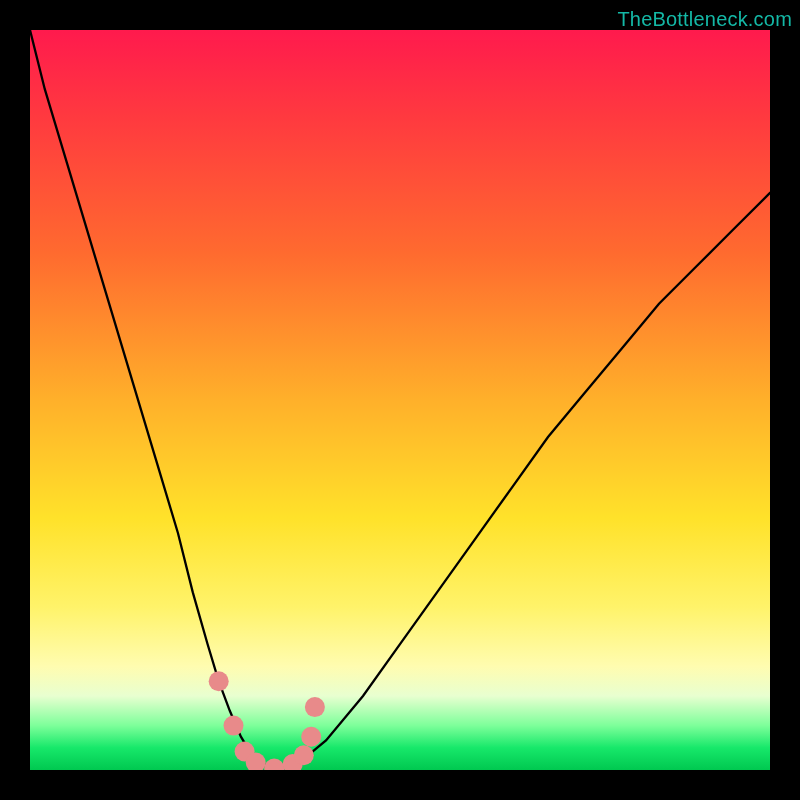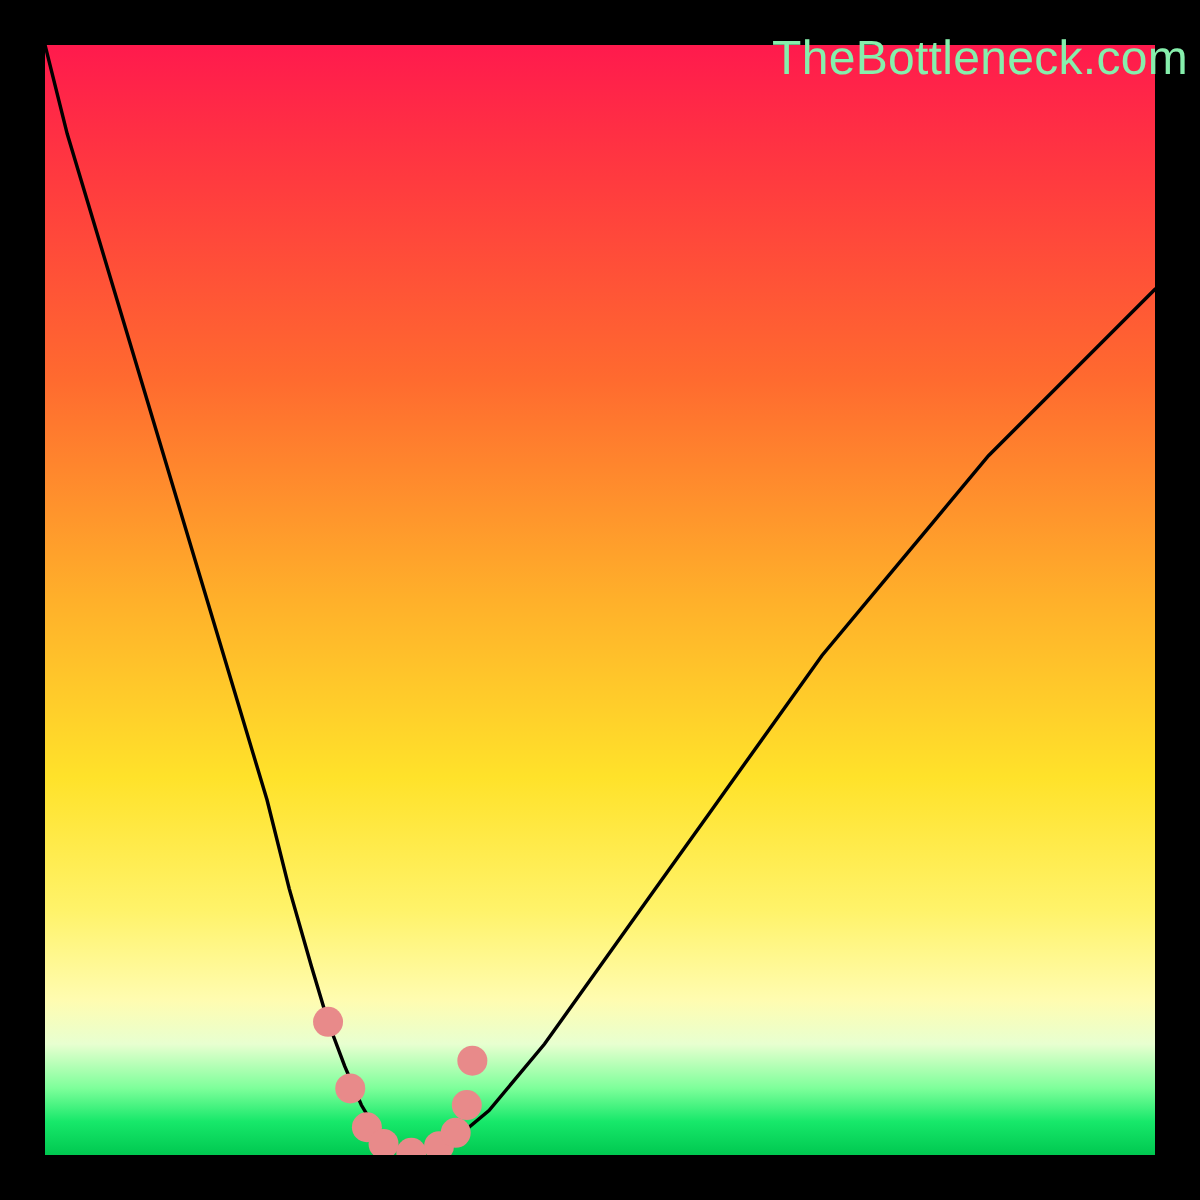--- a/index.html
+++ b/index.html
@@ -38,24 +38,24 @@
       #fff36a 78%,
       #fffcb0 86%,
       #e8ffd0 90%,
       #7dff9a 94%,
       #17e86a 97%,
       #00c850 100%
     );
   }
   .watermark {
     position: absolute;
-    top: 20px;
+    top: 8px;
     right: 8px;
-    color: #86efac;
-    font-size: 32px;
+    color: #14b8a6;
+    font-size: 20px;
     font-weight: 400;
     letter-spacing: 0.2px;
     font-family: Arial, Helvetica, sans-serif;
     pointer-events: none;
   }
   svg.curve {
     position: absolute;
     inset: 0;
   }
 </style>

